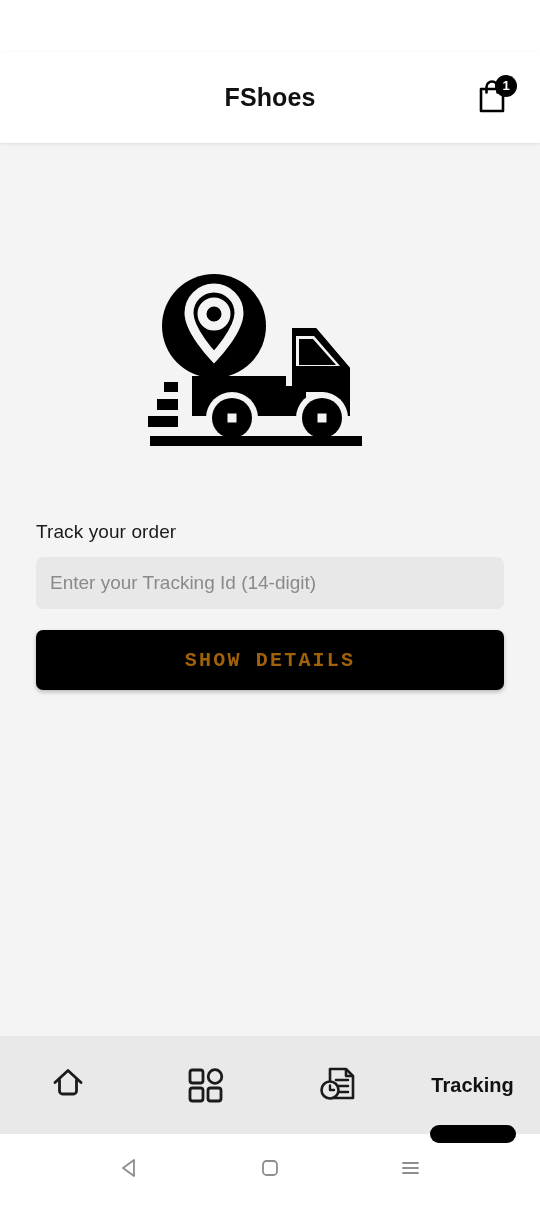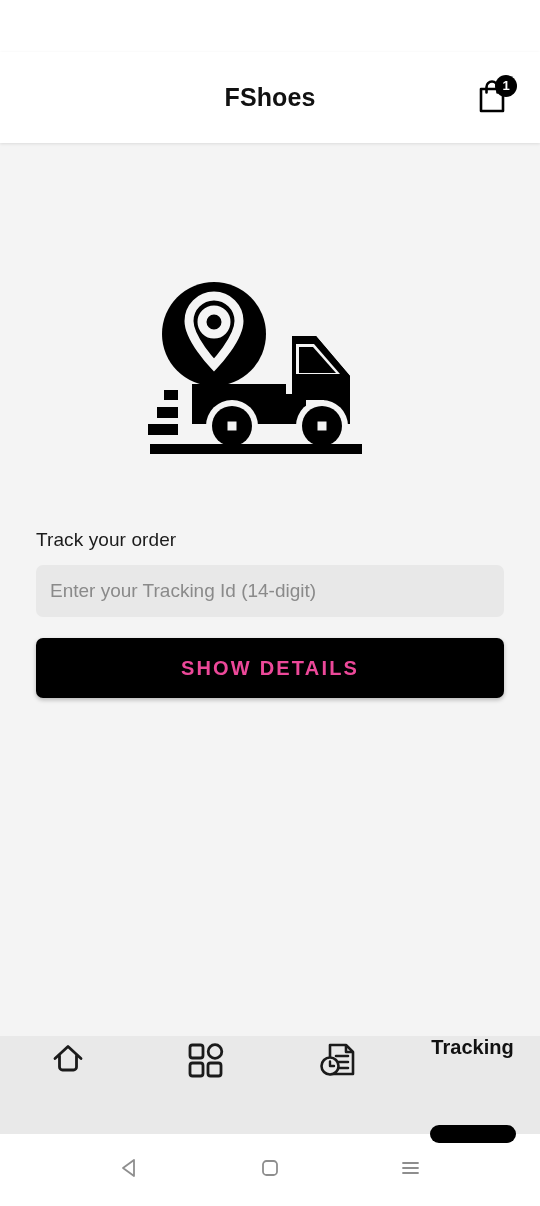--- a/index.html
+++ b/index.html
@@ -80,21 +80,21 @@
     line-height: 1;
   }
 
   
   .content {
     flex: 1 1 auto;
     background: #f4f4f4;
     display: flex;
     flex-direction: column;
     align-items: stretch;
-    padding: 16px 36px;
+    padding: 8px 36px;
     overflow: hidden;
   }
 
   .hero {
     margin-top: 112px;
     display: flex;
     justify-content: center;
     align-items: center;
     height: 210px;
   }
@@ -122,24 +122,24 @@
   }
   .tracking-input::placeholder {
     color: #8a8a8a;
   }
 
   .show-details-btn {
     margin-top: 21px;
     width: 100%;
     height: 60px;
     background: #000000;
-    color: #ec4899;
+    color: #a16207;
     border: none;
     border-radius: 7px;
-    font-family: Liberation Sans, sans-serif;
+    font-family: Liberation Mono, monospace;
     font-size: 20px;
     font-weight: bold;
     letter-spacing: 2.2px;
     cursor: pointer;
     box-shadow: 0 2px 4px rgba(0,0,0,0.25);
   }
 
   
   .bottom-nav {
     flex: 0 0 auto;
@@ -147,20 +147,21 @@
     background: #e9e9e9;
     display: flex;
     align-items: center;
     position: relative;
   }
 
   .nav-item {
     flex: 1 1 0;
     height: 100%;
     display: flex;
+    align-items: center;
     justify-content: center;
     position: relative;
     cursor: pointer;
   }
 
   .nav-label {
     font-size: 20px;
     font-weight: bold;
     color: #111111;
   }

